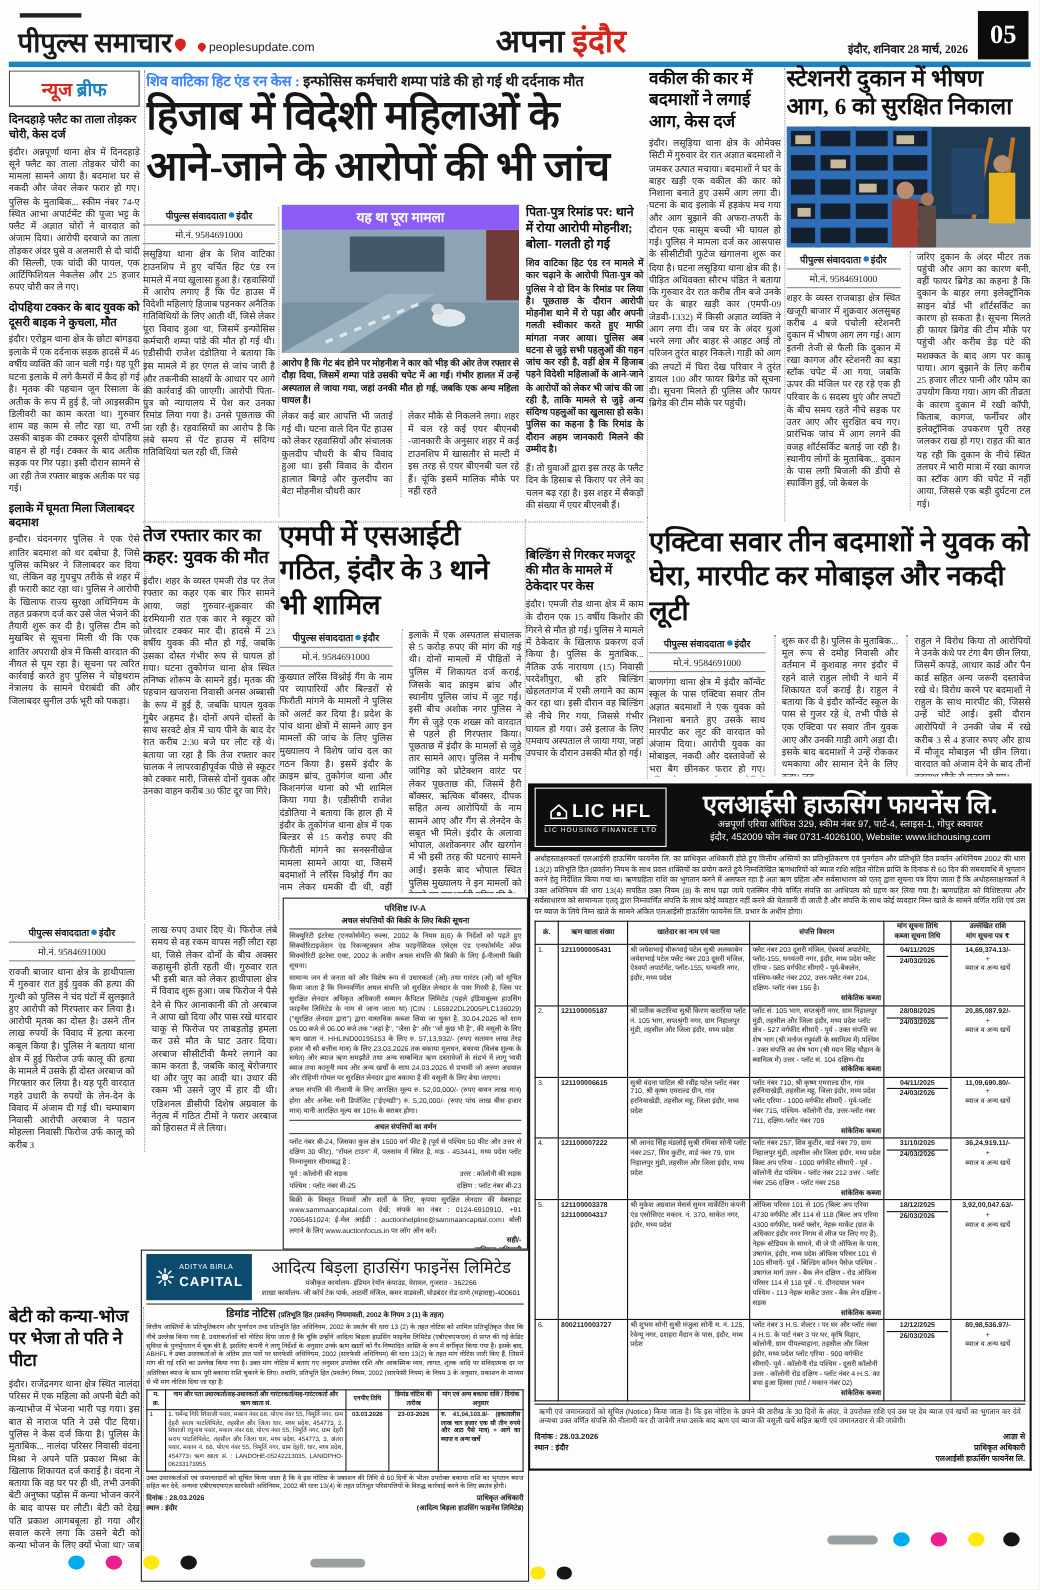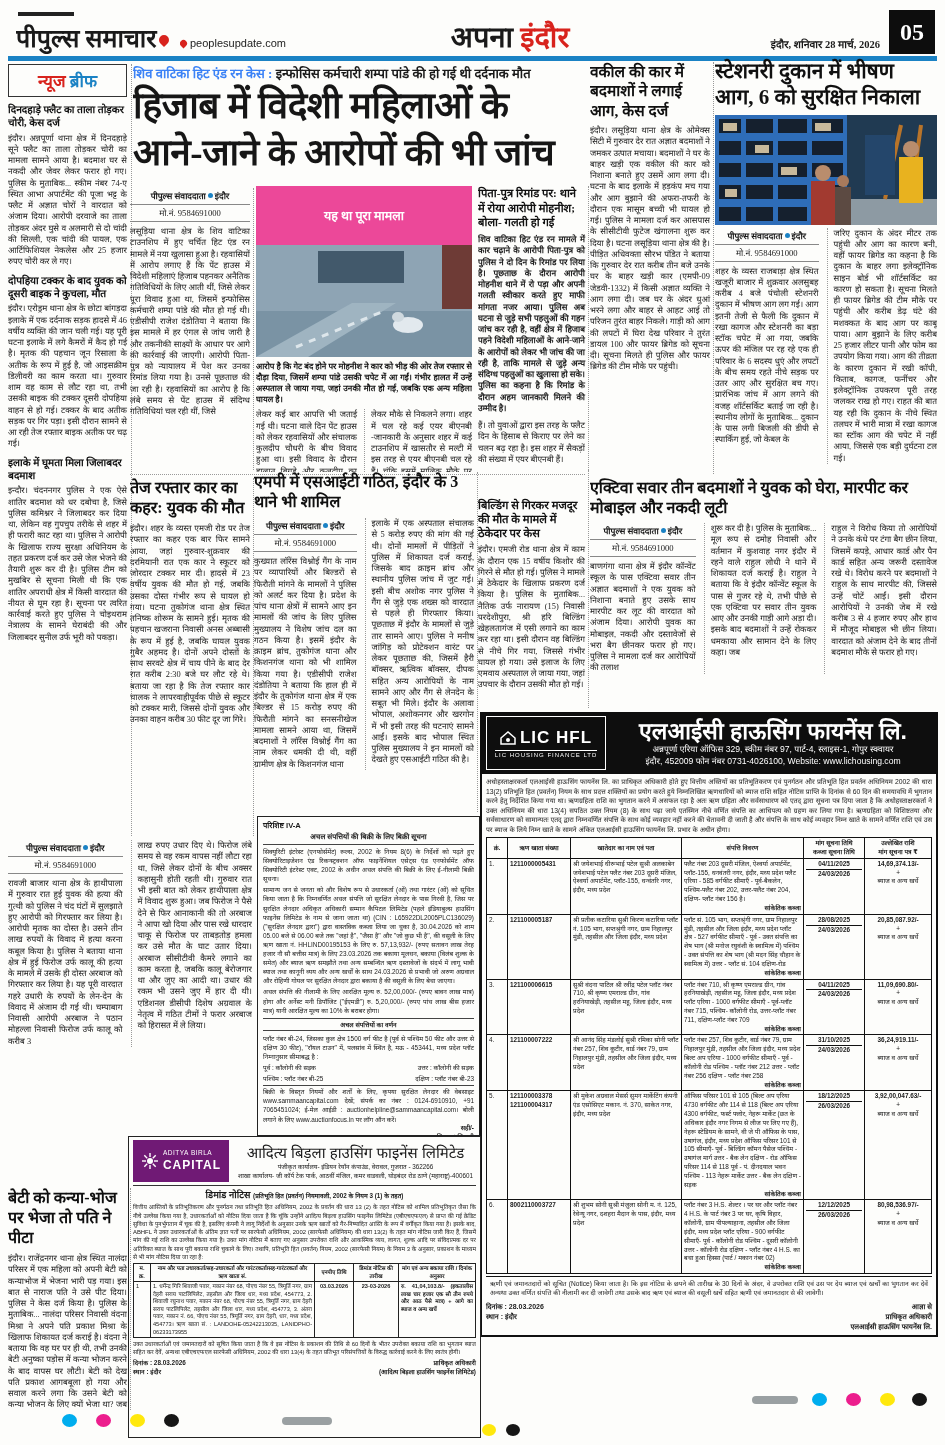--- a/index.html
+++ b/index.html
@@ -27,31 +27,31 @@
   .dotted-l{border-left:1px dotted #999;}
   .pre{white-space:pre-line;}
   
   .nb-box{border:1px solid #333;text-align:center;font-size:17px;font-weight:bold;padding:4px 0;}
   .nb-red{color:#d8231d;} .nb-blue{color:#1b82c4;}
   .nb-h{font-size:10.3px;font-weight:bold;line-height:1.25;margin:7px 0 3px 0;color:#111;}
   
   .kicker{font-size:13px;font-weight:bold;white-space:nowrap;}
   .kicker .red{color:#3b82f6;}
   .headline-xl{font-size:37px;font-weight:bold;line-height:1.28;color:#161616;letter-spacing:-0.5px;}
-  .photo-band{background:#ec4899;color:#fff;font-weight:bold;font-size:12.5px;text-align:center;padding:21px 0;}
+  .photo-band{background:#8b5cf6;color:#fff;font-weight:bold;font-size:12.5px;text-align:center;padding:3px 0;}
   .cap-row{display:flex;gap:7px;margin-top:4px;}
   .cap{flex:1;font-size:8.2px;font-weight:bold;line-height:1.35;text-align:justify;color:#151515;}
   .sub-h{font-size:11.3px;font-weight:bold;line-height:1.3;color:#101010;margin-bottom:4px;}
   .semi{font-weight:600;}
   
-  .h15{font-size:15.5px;} .h21{font-size:21px;} .h23{font-size:16px;} .h11{font-size:11.3px;} .h16{font-size:16px;}
+  .h15{font-size:15.5px;} .h21{font-size:21px;} .h23{font-size:25px;} .h11{font-size:11.3px;} .h16{font-size:16px;}
   .center{text-align:center;}
   
   .notice{border:1px solid #222;font-size:6.4px;line-height:1.42;padding:4px 5px;text-align:justify;}
-  .notice .t1{text-align:left;font-weight:bold;font-size:7.6px;}
+  .notice .t1{text-align:center;font-weight:bold;font-size:7.6px;}
   .notice .t2{text-align:center;font-weight:bold;font-size:7.2px;border-bottom:1px solid #444;padding-bottom:2px;margin-bottom:2px;}
   .notice .mid{text-align:center;font-weight:bold;border-top:1px solid #444;border-bottom:1px solid #444;margin:3px 0;padding:1px 0;}
   .bounds{display:flex;justify-content:space-between;margin:2px 0;}
   .sign{text-align:right;font-weight:bold;line-height:1.4;}
   
   .lic-head{background:#0e0e0e;color:#fff;display:flex;align-items:center;gap:8px;padding:4px 6px;}
   .lic-logo{border:1px solid #fff;width:118px;height:52px;display:flex;flex-direction:column;align-items:center;justify-content:center;flex:none;}
   .lic-logo .big{font-size:17px;font-weight:bold;letter-spacing:1px;display:flex;align-items:center;gap:4px;}
   .lic-logo .small{font-size:6px;letter-spacing:1px;border-top:1px solid #fff;margin-top:2px;padding-top:1px;}
   .lic-title{font-size:23px;font-weight:bold;text-align:center;line-height:1.1;}
@@ -65,21 +65,21 @@
   table.lic th{font-weight:bold;text-align:center;vertical-align:middle;}
   .amt{font-weight:bold;text-align:center;}
   .dts{font-weight:bold;text-align:center;}
   .dts .d2{border-top:1px solid #111;}
   .poss{text-align:right;font-weight:bold;}
   .lic-note{border:1px solid #111;border-top:none;padding:2px 4px;font-size:6.6px;text-align:justify;border:none;border-top:1px solid #111;margin-top:2px;padding-top:2px;}
   .lic-foot{display:flex;justify-content:space-between;font-size:7px;font-weight:bold;margin-top:3px;line-height:1.4;}
   
   .ab-wrap{border:1px solid #222;padding:3px 4px;font-size:5.9px;line-height:1.4;}
   .ab-head{display:flex;gap:6px;align-items:center;}
-  .ab-logo{background:#701a75;color:#fff;width:96px;height:42px;flex:none;display:flex;align-items:center;justify-content:center;gap:4px;}
+  .ab-logo{background:#0c4a6e;color:#fff;width:96px;height:42px;flex:none;display:flex;align-items:center;justify-content:center;gap:4px;}
   .ab-logo .txt .l1{font-size:6.5px;letter-spacing:0.5px;}
   .ab-logo .txt .l2{font-size:12px;font-weight:bold;letter-spacing:1px;}
   .ab-title{flex:1;text-align:center;}
   .ab-title .t{font-size:15px;font-weight:normal;}
   .ab-title .a{font-size:6.3px;line-height:1.35;}
   .ab-notice{text-align:center;font-weight:bold;font-size:9.5px;margin:3px 0 2px 0;border-top:1px solid #333;padding-top:2px;}
   .ab-notice small{font-size:6.3px;}
   table.ab{border-collapse:collapse;width:100%;margin-top:2px;font-size:5.6px;line-height:1.35;}
   table.ab th,table.ab td{border:1px solid #222;padding:1px 2px;vertical-align:top;text-align:justify;}
   table.ab th{text-align:center;font-weight:bold;vertical-align:middle;}

